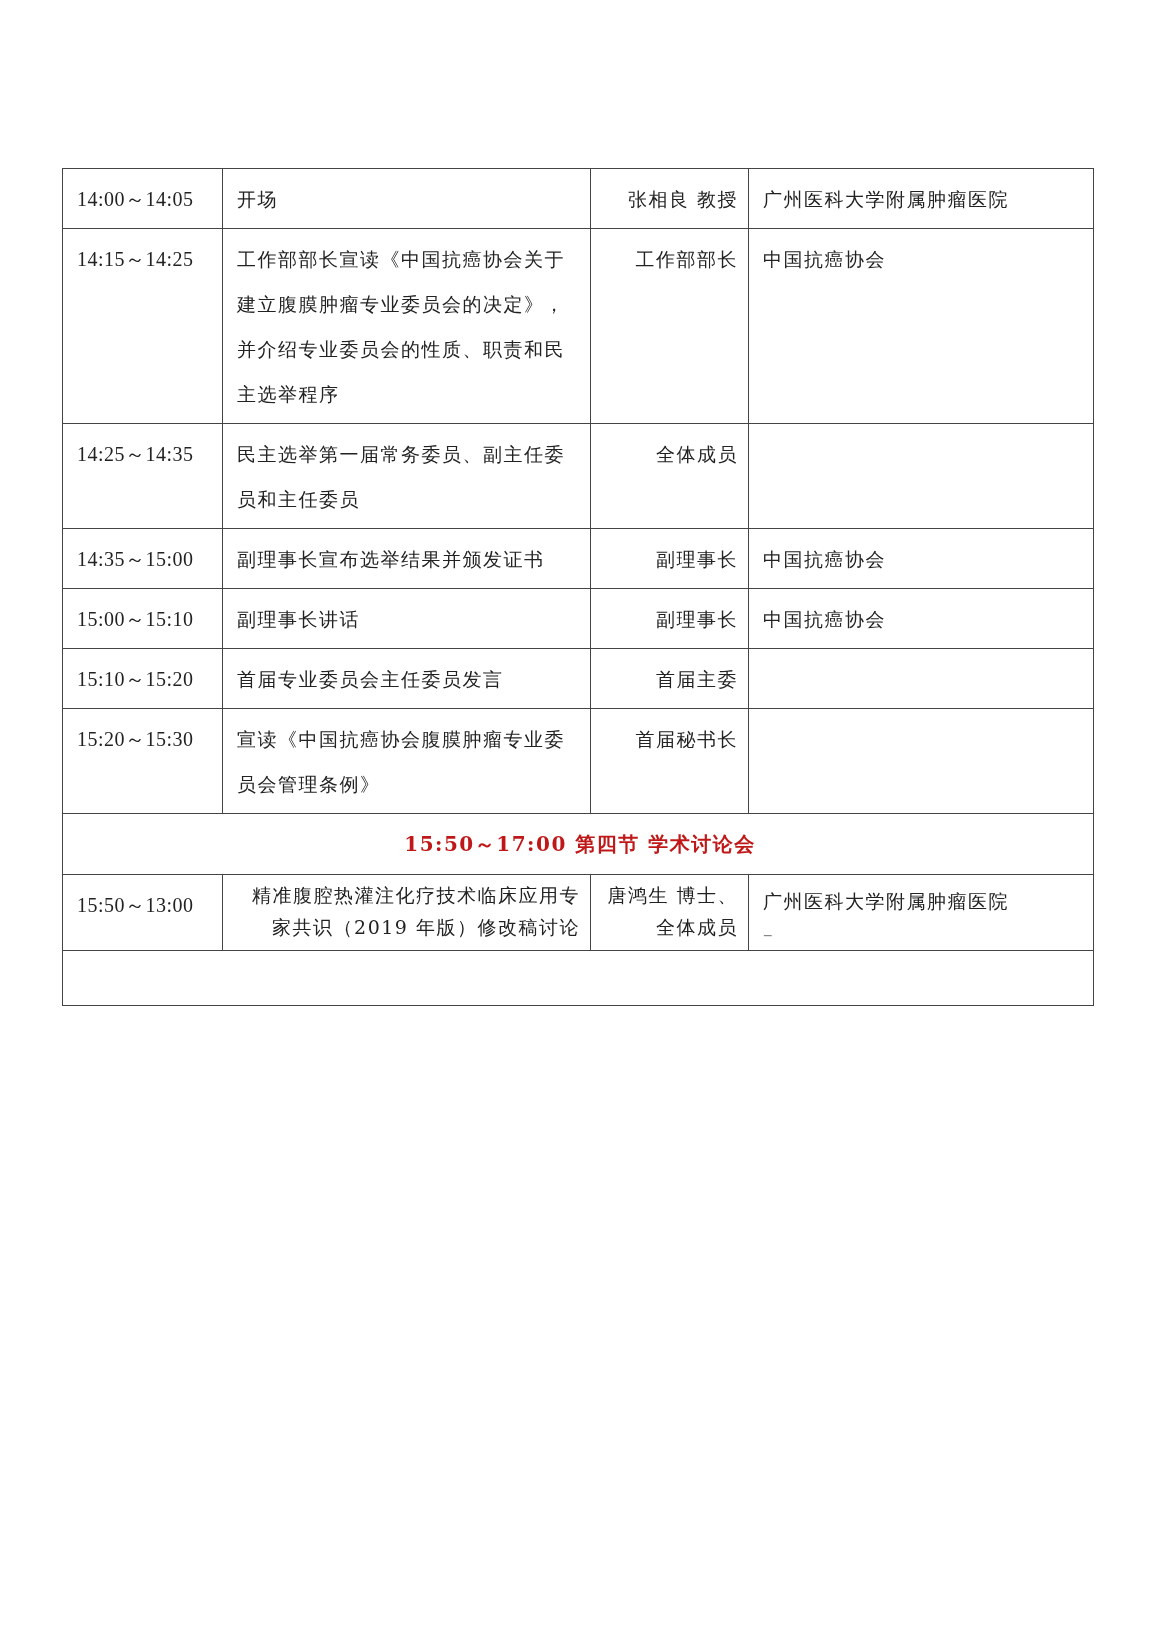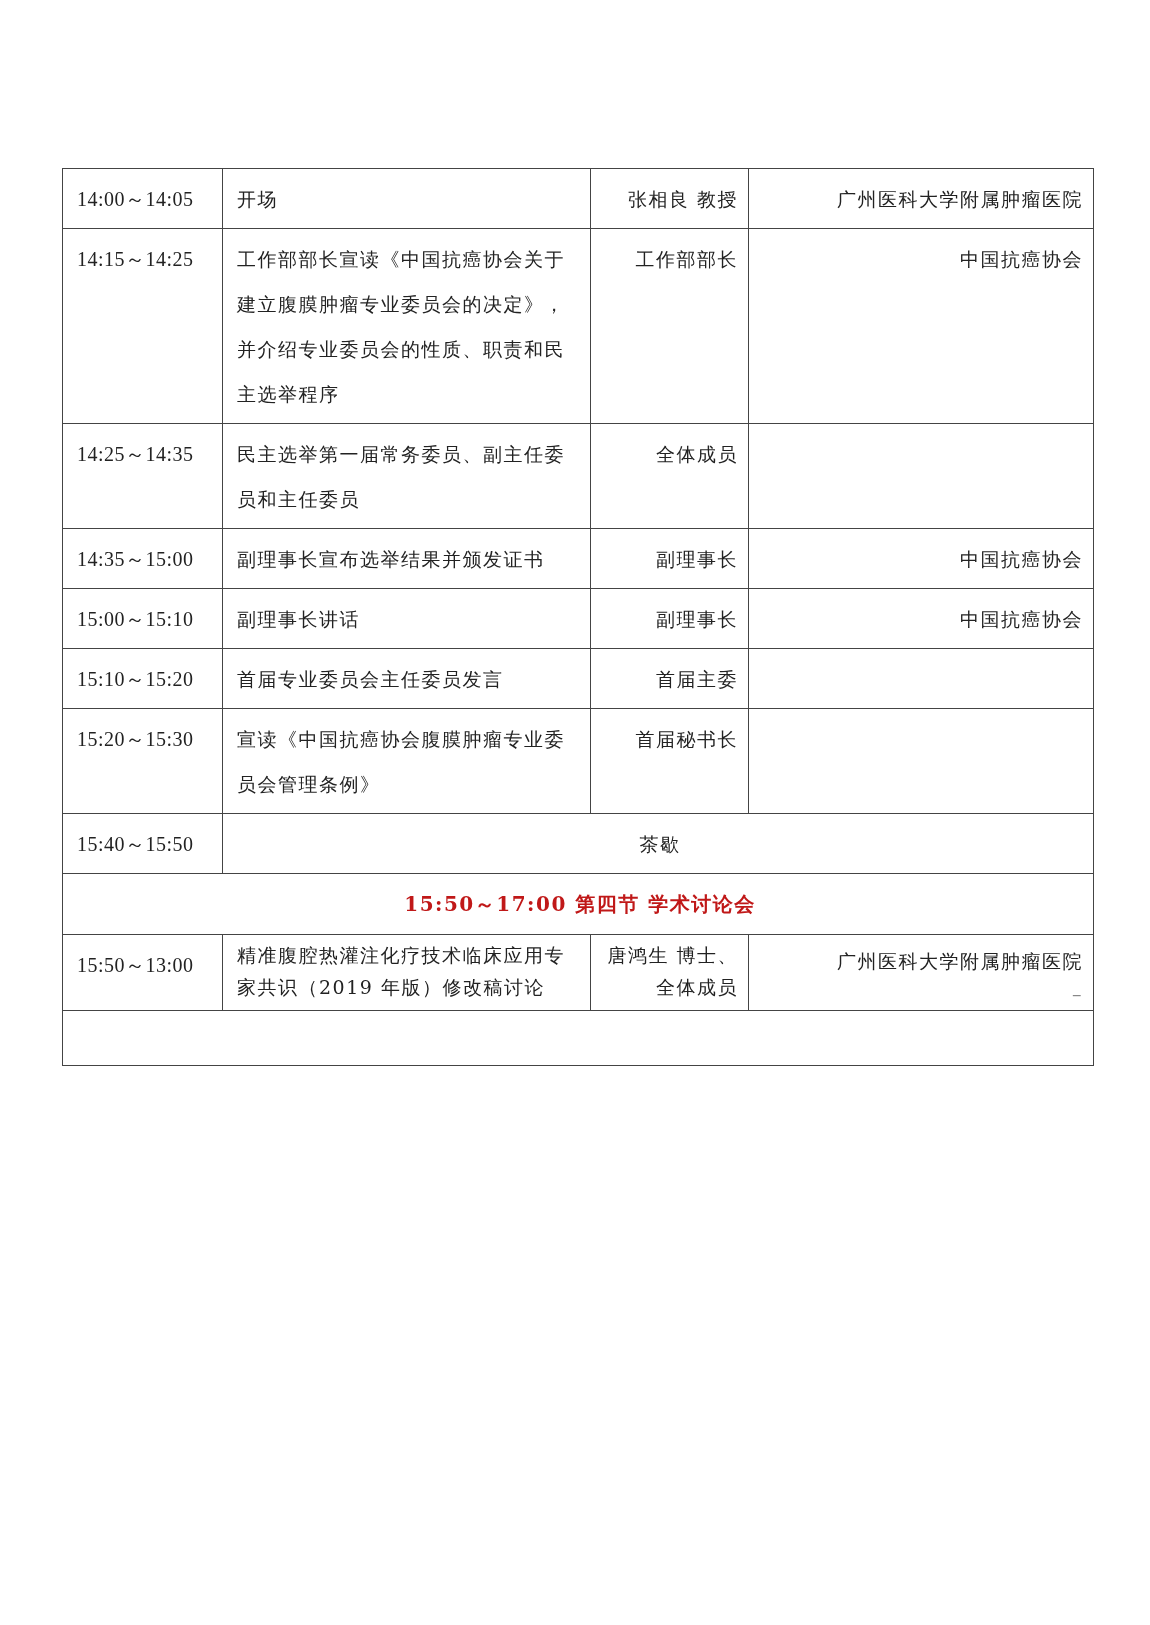--- a/index.html
+++ b/index.html
@@ -11,25 +11,25 @@
     border-collapse: collapse; table-layout: fixed;
     font-size: 19px; letter-spacing: 1.5px; margin-top: 28px;
   }
   table.schedule td {
     border: 1.5px solid #444; vertical-align: top; padding: 8px 10px 6px 14px;
     line-height: 45px;
   }
   td.time { font-family: "Liberation Serif", "DejaVu Serif", serif; font-size: 20px; letter-spacing: 0.5px; line-height: 28px; padding-top: 10px; }
   td.topic { line-height: 45px; padding-top: 0; padding-bottom: 0; }
   td.speaker { text-align: right; line-height: 28px; padding-top: 10px; padding-left: 6px; padding-right: 6px; }
-  td.org { text-align: right; line-height: 28px; padding-top: 10px; }
+  td.org { text-align: left; line-height: 28px; padding-top: 10px; }
   td.center { text-align: center; line-height: 28px; padding-top: 10px; }
   td.section { text-align: center; color: #c01818; font-weight: bold; vertical-align: middle; padding: 0; line-height: 28px; font-size: 20px; border-radius: 26px; }
   .dash { display: block; color: #888; line-height: 20px; }
-  .topic-2line { line-height: 32px !important; padding-top: 4px !important; }
+  .topic-2line { line-height: 32px !important; padding-top: 4px !important; text-align: right; }
 </style>
 </head>
 <body>
 
 <div class="page">
 <table class="schedule">
   <colgroup>
     <col style="width:160px">
     <col style="width:368px">
     <col style="width:158px">
@@ -71,24 +71,20 @@
       <td class="topic">首届专业委员会主任委员发言</td>
       <td class="speaker">首届主委</td>
       <td class="org"></td>
     </tr>
     <tr style="height:91px">
       <td class="time">15:20～15:30</td>
       <td class="topic">宣读《中国抗癌协会腹膜肿瘤专业委员会管理条例》</td>
       <td class="speaker">首届秘书长</td>
       <td class="org"></td>
     </tr>
-    <tr style="height:47px">
-      <td class="time">15:40～15:50</td>
-      <td class="center" colspan="3">茶歇</td>
-    </tr>
     <tr style="height:61px">
       <td class="section" colspan="4">15:50～17:00 第四节 学术讨论会</td>
     </tr>
     <tr style="height:66px">
       <td class="time">15:50～13:00</td>
       <td class="topic topic-2line">精准腹腔热灌注化疗技术临床应用专家共识（2019 年版）修改稿讨论</td>
       <td class="speaker" style="line-height:32px;padding-top:4px">
         <span style="display:block">唐鸿生 博士、</span>
         <span style="display:block">全体成员</span>
       </td>

